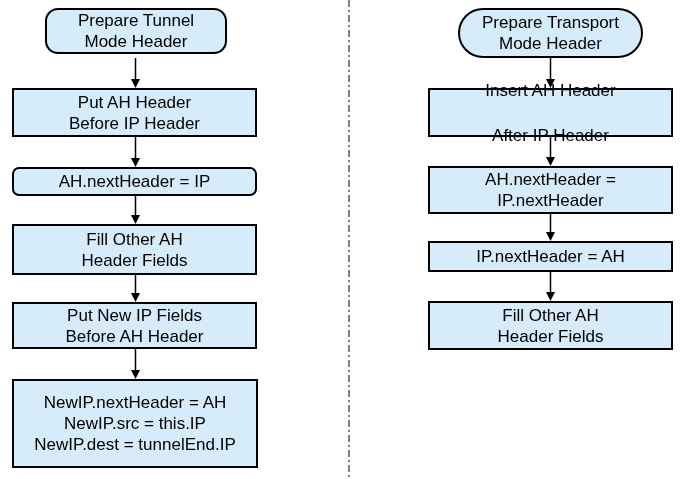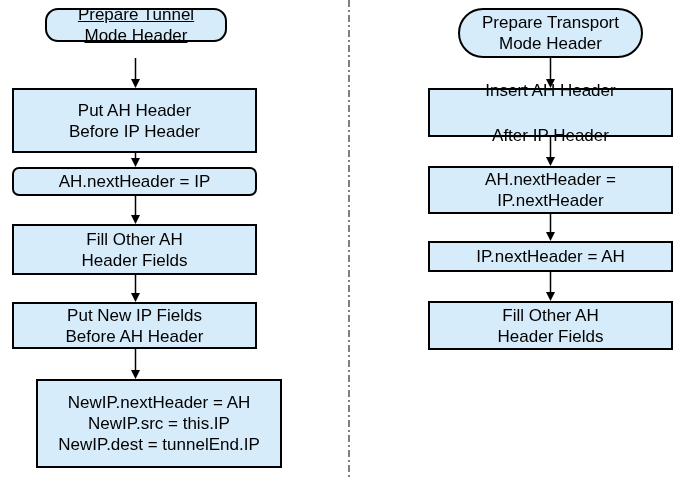--- a/index.html
+++ b/index.html
@@ -86,45 +86,45 @@
       <polygon class="arrow-head" points="546,232 555,232 550.5,241"></polygon>
     </g>
     <g>
       <line class="arrow-line" x1="550.5" y1="272" x2="550.5" y2="292"></line>
       <polygon class="arrow-head" points="546,292 555,292 550.5,301"></polygon>
     </g>
   </svg>
 
   <div>
 
-    <div class="box rounded" style="left:45px; top:8px; width:182px; height:34px;text-decoration:underline;">
+    <div class="box rounded" style="left:45px; top:8px; width:182px; height:46px;">
       <div>Prepare Tunnel</div>
       <div>Mode Header</div>
     </div>
 
-    <div class="box" style="left:12px; top:88px; width:245px; height:65px;text-align:right;">
+    <div class="box" style="left:12px; top:88px; width:245px; height:49px;text-align:right;">
       <div>Put AH Header</div>
       <div>Before IP Header</div>
     </div>
 
     <div class="box" style="left:12px; top:167px; width:245px; height:29px;border-radius:7px;">
       <div>AH.nextHeader = IP</div>
     </div>
 
     <div class="box" style="left:12px; top:224px; width:245px; height:51px;">
       <div>Fill Other AH</div>
       <div>Header Fields</div>
     </div>
 
     <div class="box" style="left:12px; top:302px; width:245px; height:47px;">
       <div>Put New IP Fields</div>
       <div>Before AH Header</div>
     </div>
 
-    <div class="box" style="left:12px; top:379px; width:246px; height:89px;margin-left:24px;">
+    <div class="box" style="left:12px; top:379px; width:246px; height:89px;">
       <div>NewIP.nextHeader = AH</div>
       <div>NewIP.src = this.IP</div>
       <div>NewIP.dest = tunnelEnd.IP</div>
     </div>
 
   </div>
 
   <div>
 
     <div class="box rounded" style="left:458px; top:8px; width:185px; height:50px;border-radius:25px;">

